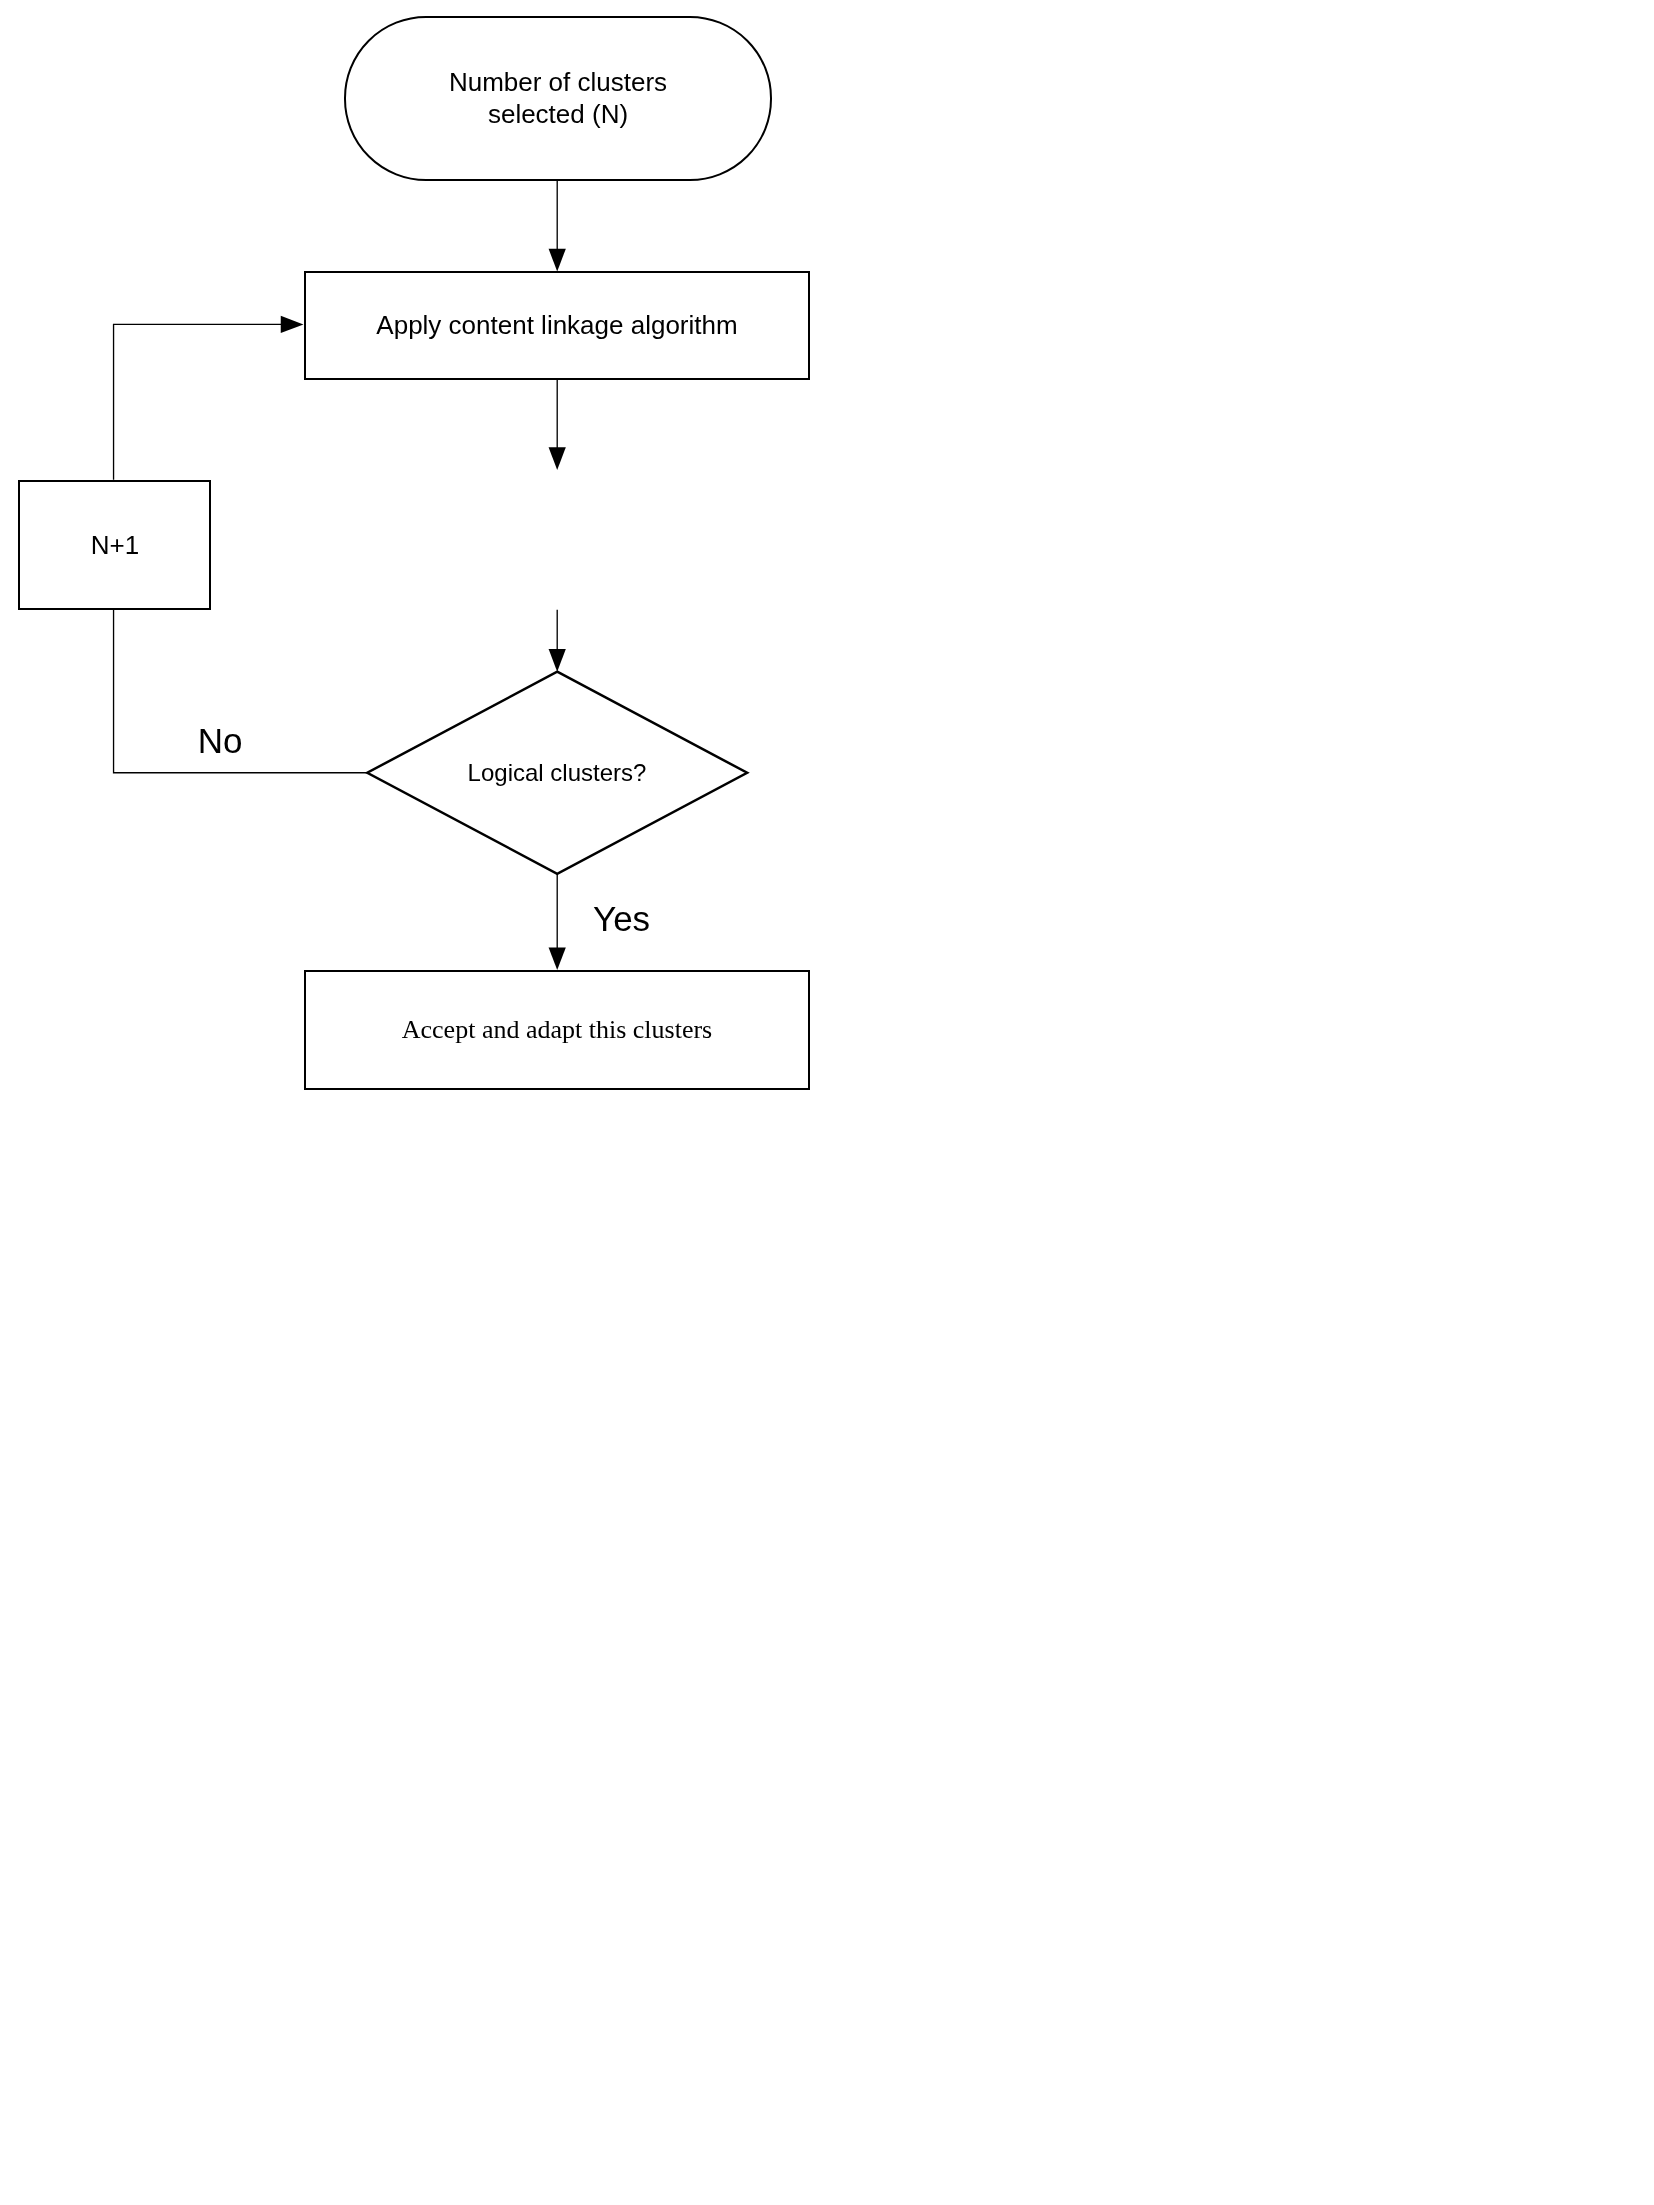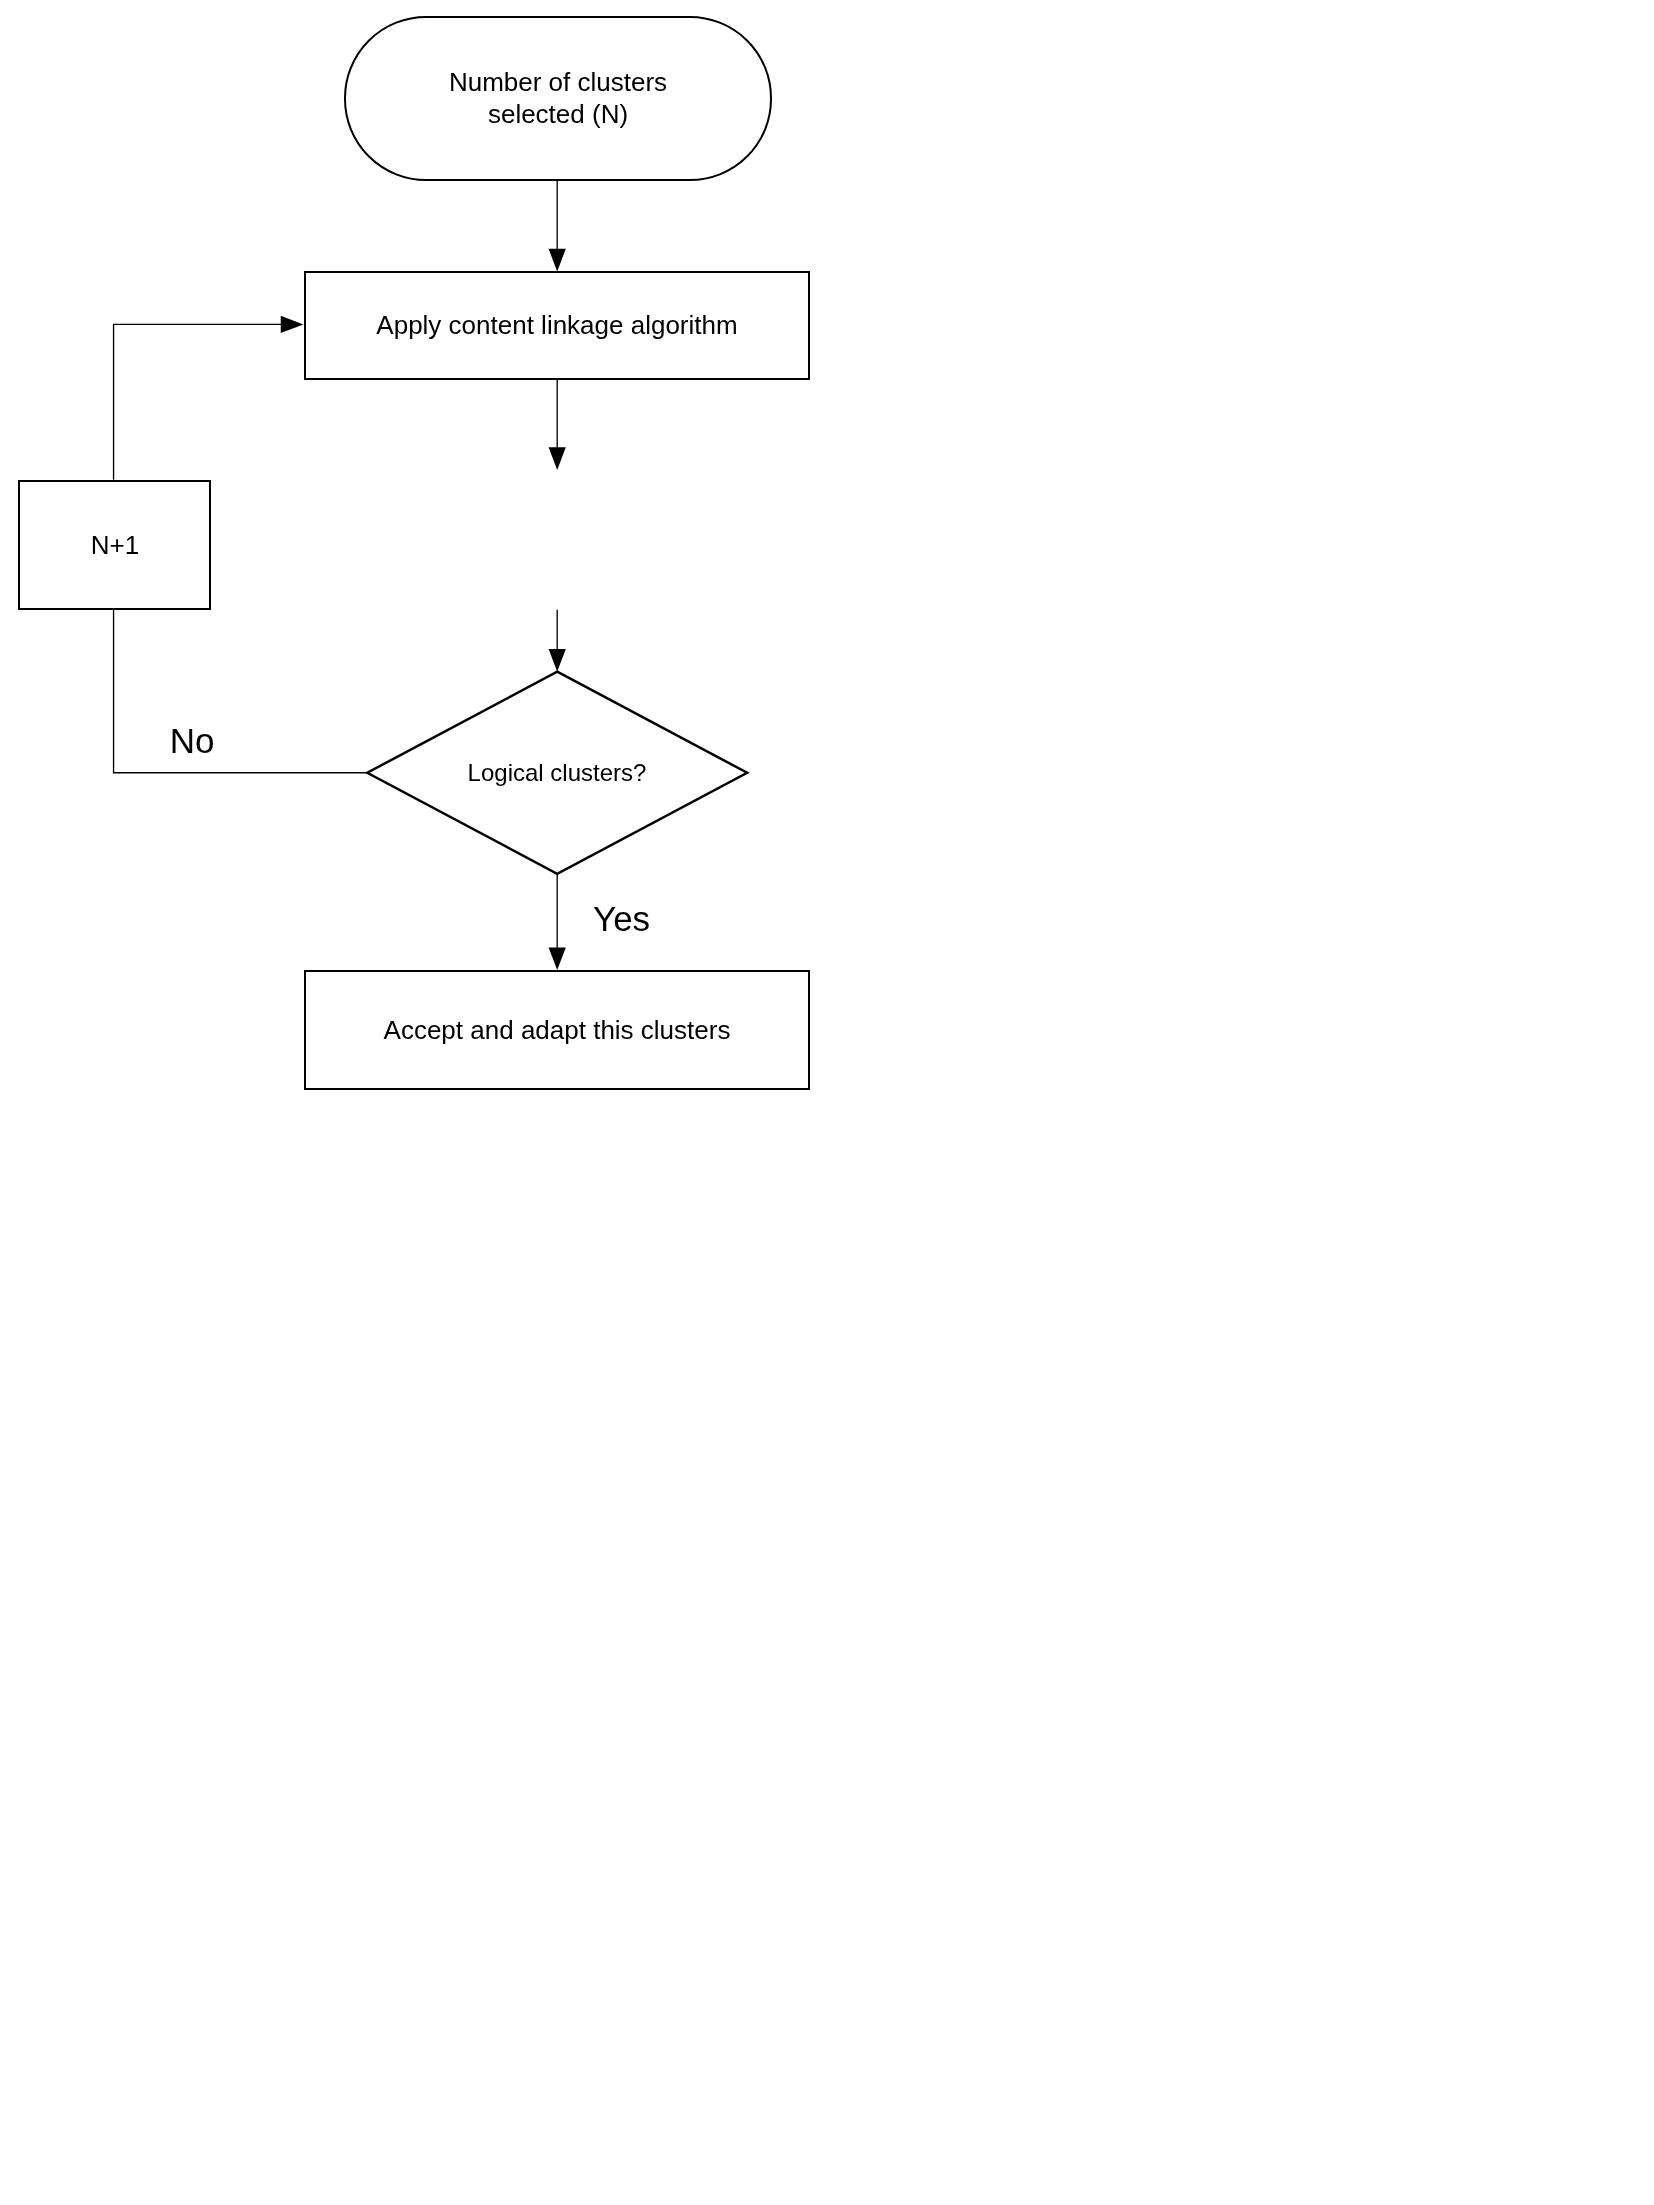--- a/index.html
+++ b/index.html
@@ -74,33 +74,33 @@
     white-space:nowrap;
   }
   .edge-label{
     position:absolute;
     z-index:1;
     font-size:35px;
     color:var(--stroke);
     white-space:nowrap;
   }
   #edge-label-no{
-    left:192px;
+    left:220px;
     top:721px;
     transform:translateX(-50%);
   }
   #edge-label-yes{
     left:593px;
     top:899px;
   }
   #node-start{ left:344px; top:15.7px;    width:428px;   height:165px; }
   #node-apply{ left:304px; top:271px; width:506px; height:109px; }
   #node-analyze{ left:304px; top:470px; width:506px; height:140px; }
   #node-increment{ left:18.4px; top:480px; width:193px; height:130px; }
-  #node-accept{ left:304px; top:970px; width:506px; height:120px; }
+  #node-accept{ left:304px; top:970px; width:506px; height:120px;font-family:Liberation Serif, serif; }
   #decision-label{ left:557px; top:773px; }
 </style>
 </head>
 <body>
 
 <div class="canvas">
 
   <svg class="overlay" viewBox="0 0 1056 1408" xmlns="http://www.w3.org/2000/svg">
 
     <polygon class="diamond" points="711.5,857.5 954,986.5 711.5,1115.5 469,986.5"></polygon>

